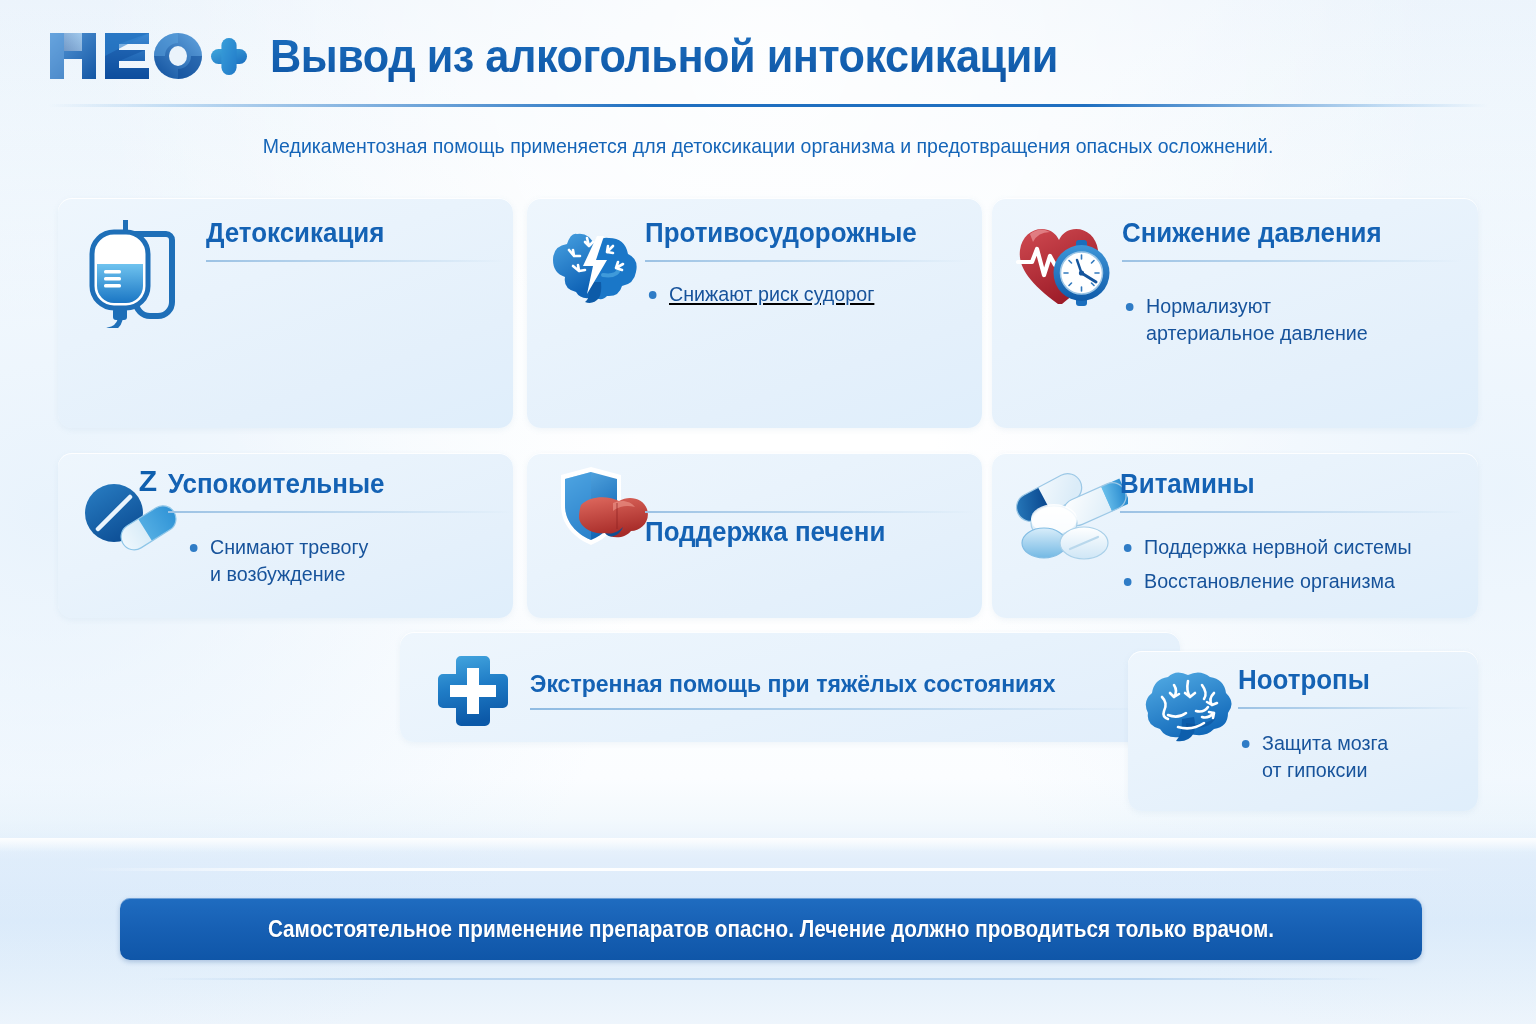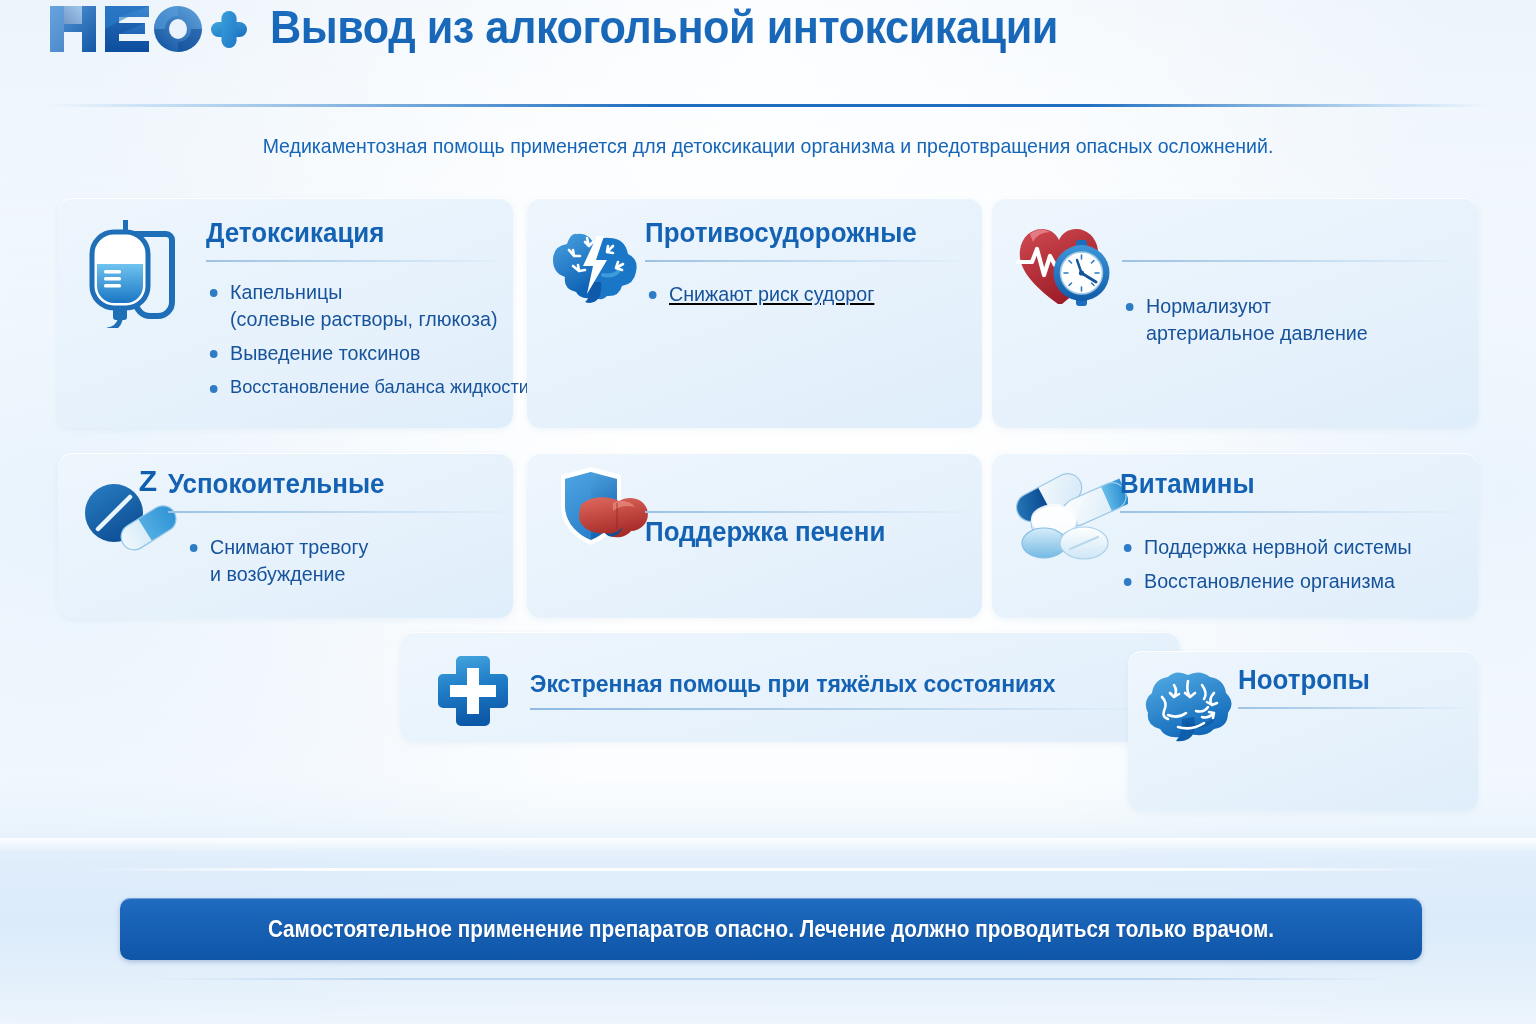--- a/index.html
+++ b/index.html
@@ -41,20 +41,21 @@
     pointer-events: none;
   }
 
   
   .header {
     position: absolute;
     left: 0; top: 0;
     width: 1536px;
     height: 112px;
     display: flex;
+    align-items: center;
     padding-left: 48px;
   }
 
   .logo {
     display: flex;
     align-items: center;
     height: 58px;
     margin-right: 22px;
   }
   .logo svg { display: block; }
@@ -302,26 +303,20 @@
         <rect x="24" y="61" width="17" height="3.4" rx="1.5" fill="#ffffff"></rect>
         <rect x="24" y="68" width="17" height="3.4" rx="1.5" fill="#ffffff"></rect>
         <rect x="33" y="92" width="14" height="12" rx="3" fill="#1e6fb8"></rect>
         <path d="M40 104 q-2 8 -12 10" fill="none" stroke="#1e6fb8" stroke-width="5" stroke-linecap="round"></path>
       </svg>
     </div>
     <div class="card-head" style="left:148px; top:22px;">
       <div class="card-title">Детоксикация</div>
     </div>
     <div class="title-rule" style="left:148px; top:62px; width:300px;"></div>
-    <ul class="bullets" style="left:148px; top:80px;">
-      <li>Капельницы</li>
-      <li class="no-dot" style="padding-left:25px;">(солевые растворы, глюкоза)</li>
-      <li style="margin-top:6px;">Выведение токсинов</li>
-      <li style="margin-top:8px; font-size:19px;">Восстановление баланса жидкости</li>
-    </ul>
   </div>
 
   <div class="card" style="left:527px; top:198px; width:455px; height:230px;text-align:center;">
     <div class="icon" style="left:20px; top:22px;">
       <svg width="96" height="86" viewBox="0 0 96 86">
         <defs>
           <linearGradient id="brG1" x1="0" y1="0" x2="0.4" y2="1">
             <stop offset="0" stop-color="#4aa3e2"></stop>
               <stop offset="1" stop-color="#0f63b6"></stop>
           </linearGradient>
@@ -378,20 +373,23 @@
           <line x1="80" y1="44.5" x2="77.5" y2="47"></line>
           <line x1="80" y1="69.5" x2="77.5" y2="67"></line>
           <line x1="55" y1="69.5" x2="57.5" y2="67"></line>
           <line x1="55" y1="44.5" x2="57.5" y2="47"></line>
         </g>
         <line x1="67.5" y1="57" x2="82" y2="66" stroke="#15559c" stroke-width="3" stroke-linecap="round"></line>
         <line x1="67.5" y1="57" x2="63" y2="44" stroke="#15559c" stroke-width="2.4" stroke-linecap="round"></line>
         <circle cx="67.5" cy="57" r="2.6" fill="#15559c"></circle>
       </svg>
     </div>
+    <div class="card-head" style="left:130px; top:22px;">
+      <div class="card-title">Снижение давления</div>
+    </div>
     <div class="title-rule" style="left:130px; top:62px; width:340px;"></div>
     <ul class="bullets" style="left:130px; top:94px;">
       <li>Нормализуют</li>
       <li class="no-dot">артериальное давление</li>
     </ul>
   </div>
 
   <div class="card" style="left:58px; top:453px; width:455px; height:165px;">
     <div class="icon" style="left:18px; top:12px;">
       <svg width="110" height="92" viewBox="0 0 110 92">
@@ -555,20 +553,24 @@
           <path d="M52 48 q8 2 12 -4"></path>
           <path d="M58 54 q6 2 12 -4 M70 50 l-5 -1 M70 50 l-1 5"></path>
           <path d="M34 64 q14 4 26 -4"></path>
         </g>
       </svg>
     </div>
     <div class="card-head" style="left:110px; top:16px;">
       <div class="card-title">Ноотропы</div>
     </div>
     <div class="title-rule" style="left:110px; top:56px; width:235px;"></div>
+    <ul class="bullets" style="left:110px; top:78px;">
+      <li>Защита мозга</li>
+      <li class="no-dot">от гипоксии</li>
+    </ul>
   </div>
 
   <div class="band"></div>
   <div class="band2"></div>
   <div class="warning">
     <div class="warning-text">Самостоятельное применение препаратов опасно. Лечение должно проводиться только врачом.</div>
   </div>
   <div class="band3"></div>
 
 </div>

